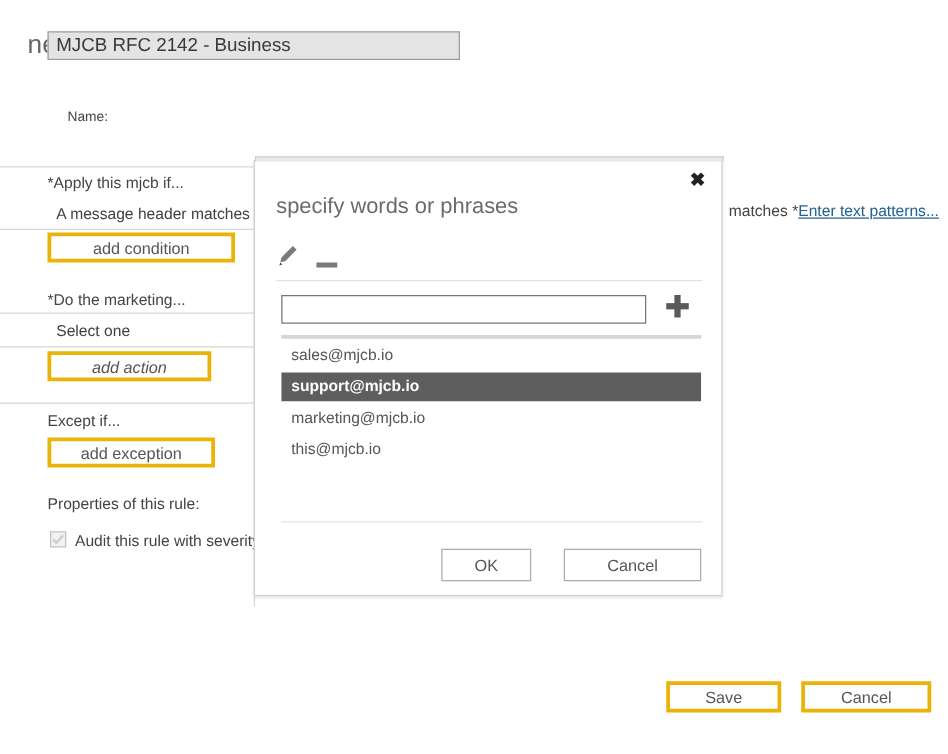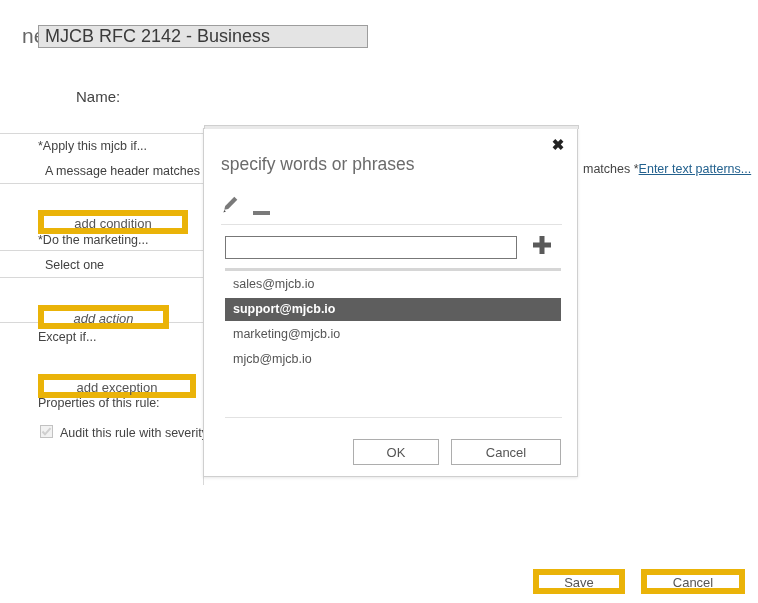--- a/index.html
+++ b/index.html
@@ -19,33 +19,33 @@
   
   .page-title {
     position: absolute;
     left: 22px; top: 24px;
     font-size: 21px;
     font-weight: 400;
     color: #666666;
     letter-spacing: 0.1px;
   }
   .field-label {
-    font-size: 15px;
+    font-size: 11px;
     color: #444444;
-    margin-left: 38px;
+    margin-left: 16px;
   }
 
   .name-input {
     position: absolute;
     left: 38px; top: 25px;
     width: 330px; height: 23px;
     background: #e4e4e4;
     border: 1px solid #9d9d9d;
     font-family: "Liberation Sans", sans-serif;
-    font-size: 18px;
+    font-size: 15px;
     color: #3a3a3a;
     padding: 0 6px;
     line-height: 21px;
     outline: none;
   }
 
   .sep-line {
     position: absolute;
     height: 1px;
     background: #d8d8d8;
@@ -70,28 +70,27 @@
     color: #3f3f3f;
     line-height: 22px;
     padding-left: 7px;
     white-space: nowrap;
     overflow: hidden;
   }
 
   .btn {
     position: absolute;
     background: #ffffff;
-    border: 6px solid #eab308;
+    border: 3px solid #eab308;
     font-family: "Liberation Sans", sans-serif;
     font-size: 13px;
     color: #555555;
     text-align: center;
     cursor: pointer;
     padding: 0;
-    margin-top: 24px;
   }
 
   .right-text {
     position: absolute;
     font-size: 12.5px;
     color: #444444;
     white-space: nowrap;
   }
   .link {
     color: #23618e;
@@ -240,21 +239,21 @@
     top: 310px;
     height: 26px;
     background: #ffffff;
     border: 1px solid #adadad;
     font-family: "Liberation Sans", sans-serif;
     font-size: 13px;
     color: #555555;
     cursor: pointer;
     padding: 0;
   }
-  .modal-ok     { left: 149px; width: 86px; }
+  .modal-ok     { left: 149px; width: 72px; }
   .modal-cancel { left: 247px; width: 110px; }
 
   
   .bottom-save   { left: 533px; top: 545px; width: 92px; height: 25px; }
   .bottom-cancel { left: 641px; top: 545px; width: 104px; height: 25px; }
 </style>
 </head>
 <body>
 
 <div class="page">
@@ -280,21 +279,21 @@
     <span>matches</span>
     <span>*</span><span class="link">Enter text patterns...</span>
   </div>
 
   <div class="lbl" style="left:38px; top:233px;">*Do the marketing...</div>
   <div class="select-box" style="left:38px; top:254px; width:162px;">Select one</div>
 
   <button class="btn" style="left:38px; top:281px; width:131px; height:24px;font-style:italic;">add action</button>
 
   <div class="lbl" style="left:38px; top:330px;">Except if...</div>
-  <button class="btn" style="left:38px; top:350px; width:158px; height:24px;">add exception</button>
+  <button class="btn" style="left:38px; top:350px; width:134px; height:24px;">add exception</button>
 
   <div class="lbl" style="left:38px; top:396px;">Properties of this rule:</div>
 
   <div class="cbx" style="left:40px; top:425px;">
     <svg width="11" height="11" viewBox="0 0 11 11">
       <path d="M1.5 5.5 L4 8.3 L9.5 2.2" stroke="#cfcfcf" stroke-width="2" fill="none"></path>
     </svg>
   </div>
   <div class="lbl" style="left:60px; top:426px;">Audit this rule with severity</div>
 
@@ -328,21 +327,21 @@
         <rect x="2" y="8.5" width="18" height="5" fill="#5a5a5a"></rect>
       </svg>
     </button>
 
     <div class="list-top-rule"></div>
 
     <div class="list">
       <div class="list-item">sales@mjcb.io</div>
       <div class="list-item selected">support@mjcb.io</div>
       <div class="list-item">marketing@mjcb.io</div>
-      <div class="list-item">mjcb@mjcb.io</div>
+      <div class="list-item">this@mjcb.io</div>
     </div>
 
     <div class="modal-divider"></div>
 
     <button class="modal-btn modal-ok">OK</button>
     <button class="modal-btn modal-cancel">Cancel</button>
   </div>
 
   <button class="btn bottom-save">Save</button>
   <button class="btn bottom-cancel">Cancel</button>

